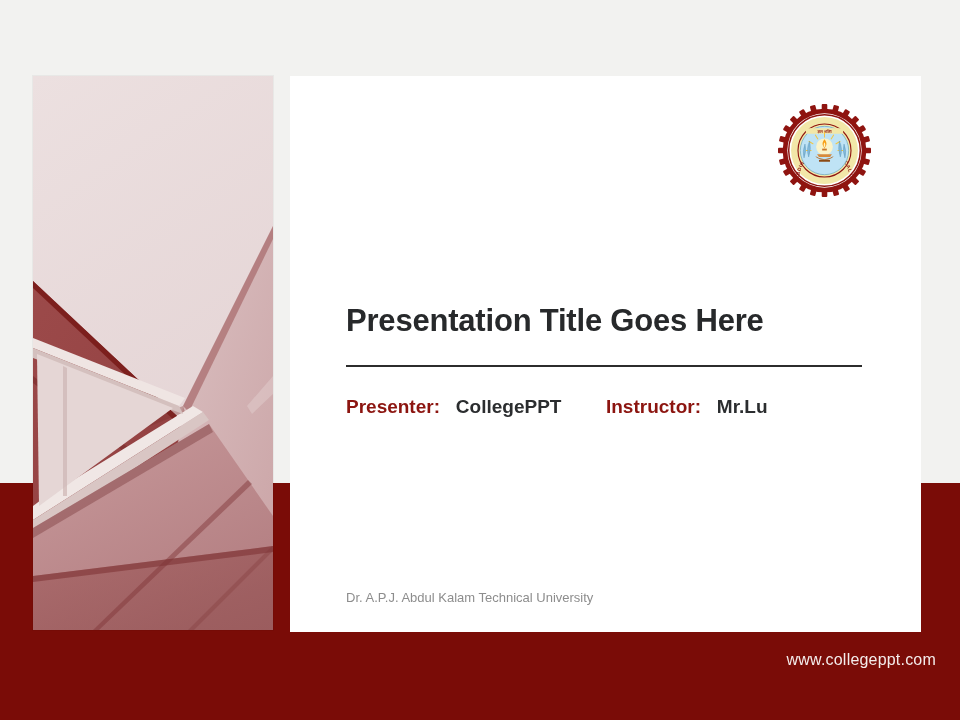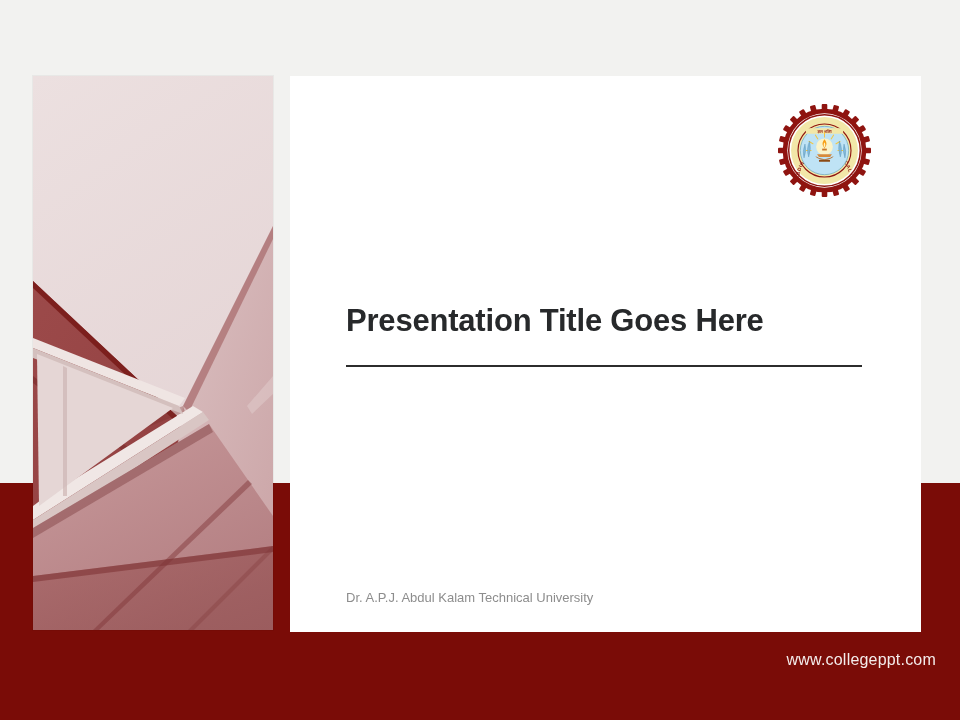--- a/index.html
+++ b/index.html
@@ -252,17 +252,26 @@
           <path d="M 40 56 q 10 7 20 0 q -3 4 -10 4 q -7 0 -10 -4 z" fill="#b5651d"></path>
           <path d="M 42 54 h 16 l -2 3 h -12 z" fill="#d78a3a"></path>
           <rect x="44" y="60" width="12" height="2.2" rx="1" fill="#8b4a14"></rect>
         </g>
       </svg>
     </div>
 
     <div class="title">Presentation Title Goes Here</div>
     <div class="rule"></div>
 
+    <div class="byline">
+      <span class="lbl">Presenter:</span>
+      <span>&nbsp;</span>
+      <span class="val">CollegePPT</span>
+      <span class="gap"></span>
+      <span class="lbl">Instructor:</span>
+      <span>&nbsp;</span>
+      <span class="val">Mr.Lu</span>
+    </div>
 
     <div class="footer-note">Dr. A.P.J. Abdul Kalam Technical University</div>
   </div>
 
 </div>
 
 </body></html>

